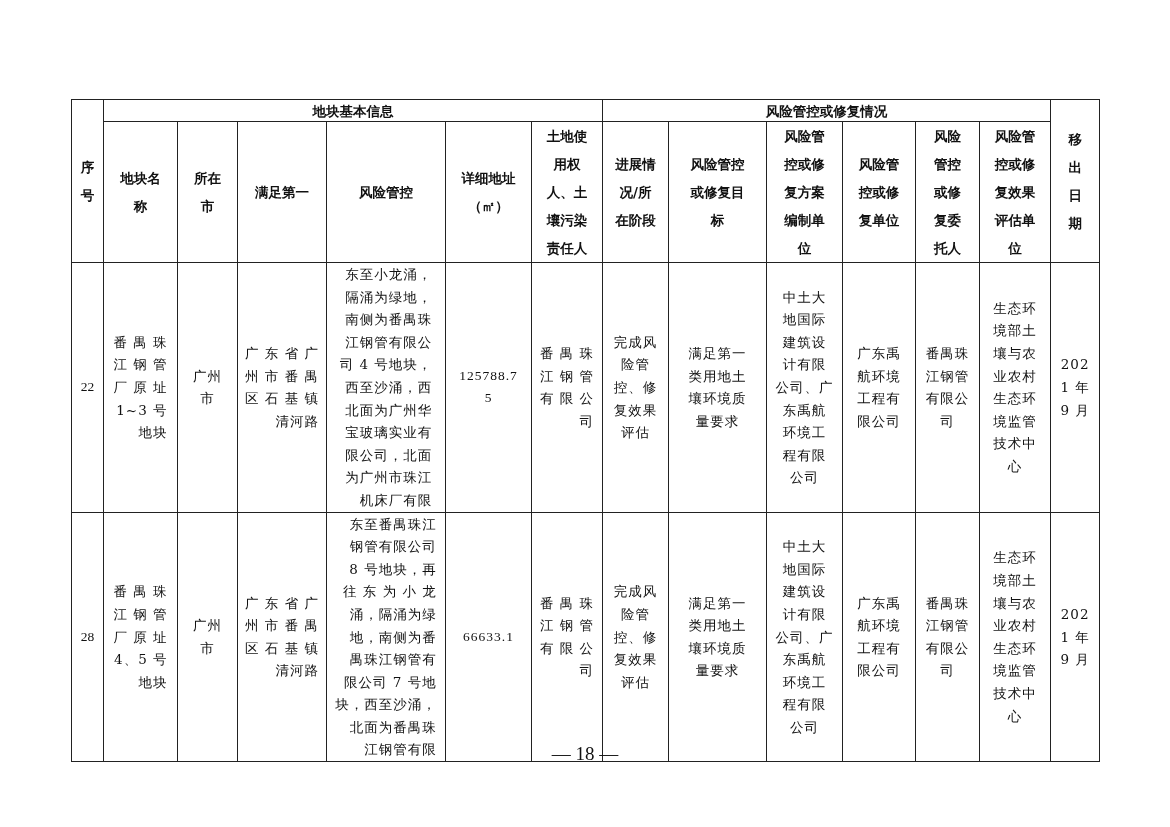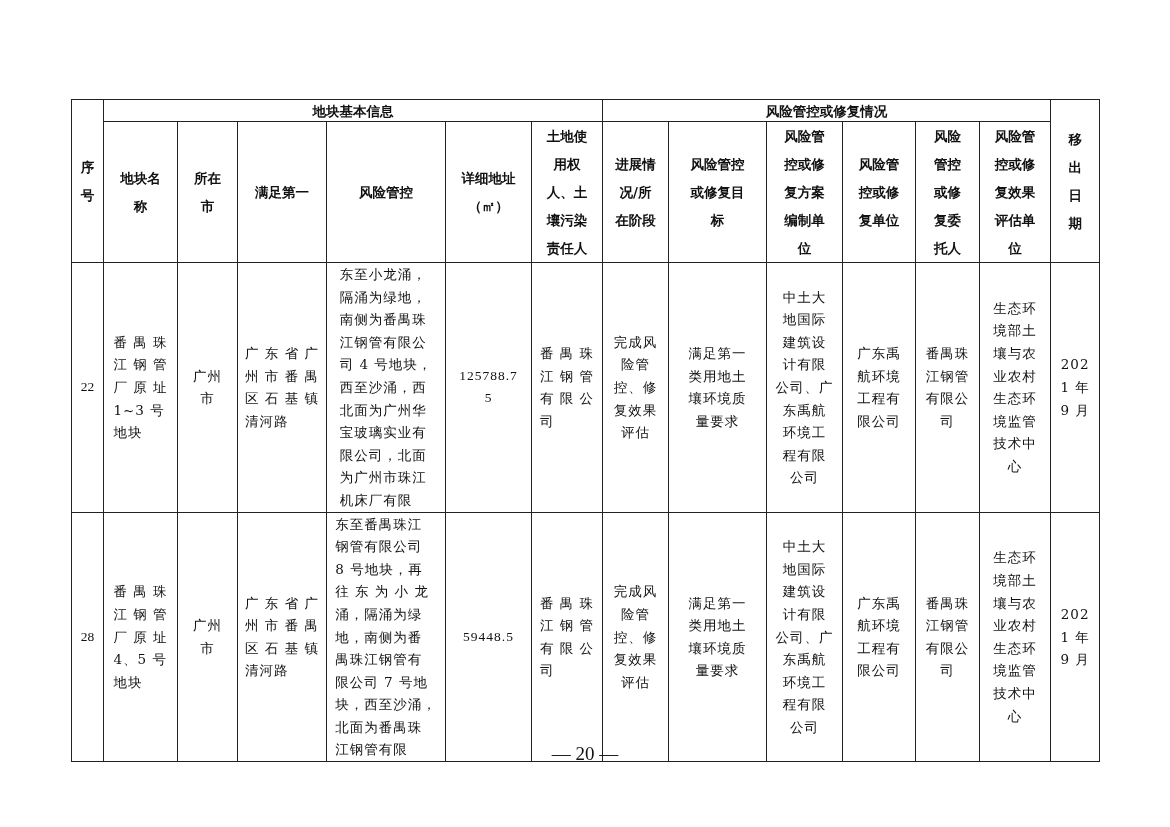--- a/index.html
+++ b/index.html
@@ -15,21 +15,21 @@
     padding: 0;
     text-align: center;
     vertical-align: middle;
     overflow: hidden;
   }
   th { font-family: "DejaVu Sans", "Liberation Sans", sans-serif; font-weight: bold;
        font-size: 13.5px; line-height: 28px; }
   th.group { height: 21px; line-height: 20px; }
   tr.hdr2 th { height: 107px; }
   tr.data td { height: 237px; font-size: 13.5px; line-height: 22.6px; }
-  td .txt { display: inline-block; text-align: left; letter-spacing: 1px; }
+  td .txt { display: inline-block; text-align: right; letter-spacing: 1px; }
   td .ctr { display: inline-block; text-align: center; letter-spacing: 1px; }
   td.num { font-family: "Liberation Serif", serif; font-size: 14.5px; }
   td.four { vertical-align: top; }
   td.four .txt { padding-top: 0px; }
   .footer {
     position: absolute; left: 0; width: 1170px; top: 743px;
     text-align: center; font-family: "Liberation Serif", serif; font-size: 19px;
   }
 </style>
 </head>
@@ -189,21 +189,21 @@
 钢管有限公司
 8 号地块，再
 往 东 为 小 龙
 涌，隔涌为绿
 地，南侧为番
 禺珠江钢管有
 限公司 7 号地
 块，西至沙涌，
 北面为番禺珠
 江钢管有限</span></td>
-      <td class="num"><span class="ctr" style="white-space:pre-line">59448.5</span></td>
+      <td class="num"><span class="ctr" style="white-space:pre-line">66633.1</span></td>
       <td><span class="txt" style="white-space:pre-line">番 禺 珠
 江 钢 管
 有 限 公
 司</span></td>
       <td><span class="ctr" style="white-space:pre-line">完成风
 险管
 控、修
 复效果
 评估</span></td>
       <td><span class="ctr" style="white-space:pre-line">满足第一
@@ -235,13 +235,13 @@
 境监管
 技术中
 心</span></td>
       <td><span class="ctr" style="white-space:pre-line">202
 1 年
 9 月</span></td>
     </tr>
   </tbody>
 </table>
 
-<div class="footer">— 20 —</div>
+<div class="footer">— 18 —</div>
 
 </body></html>

